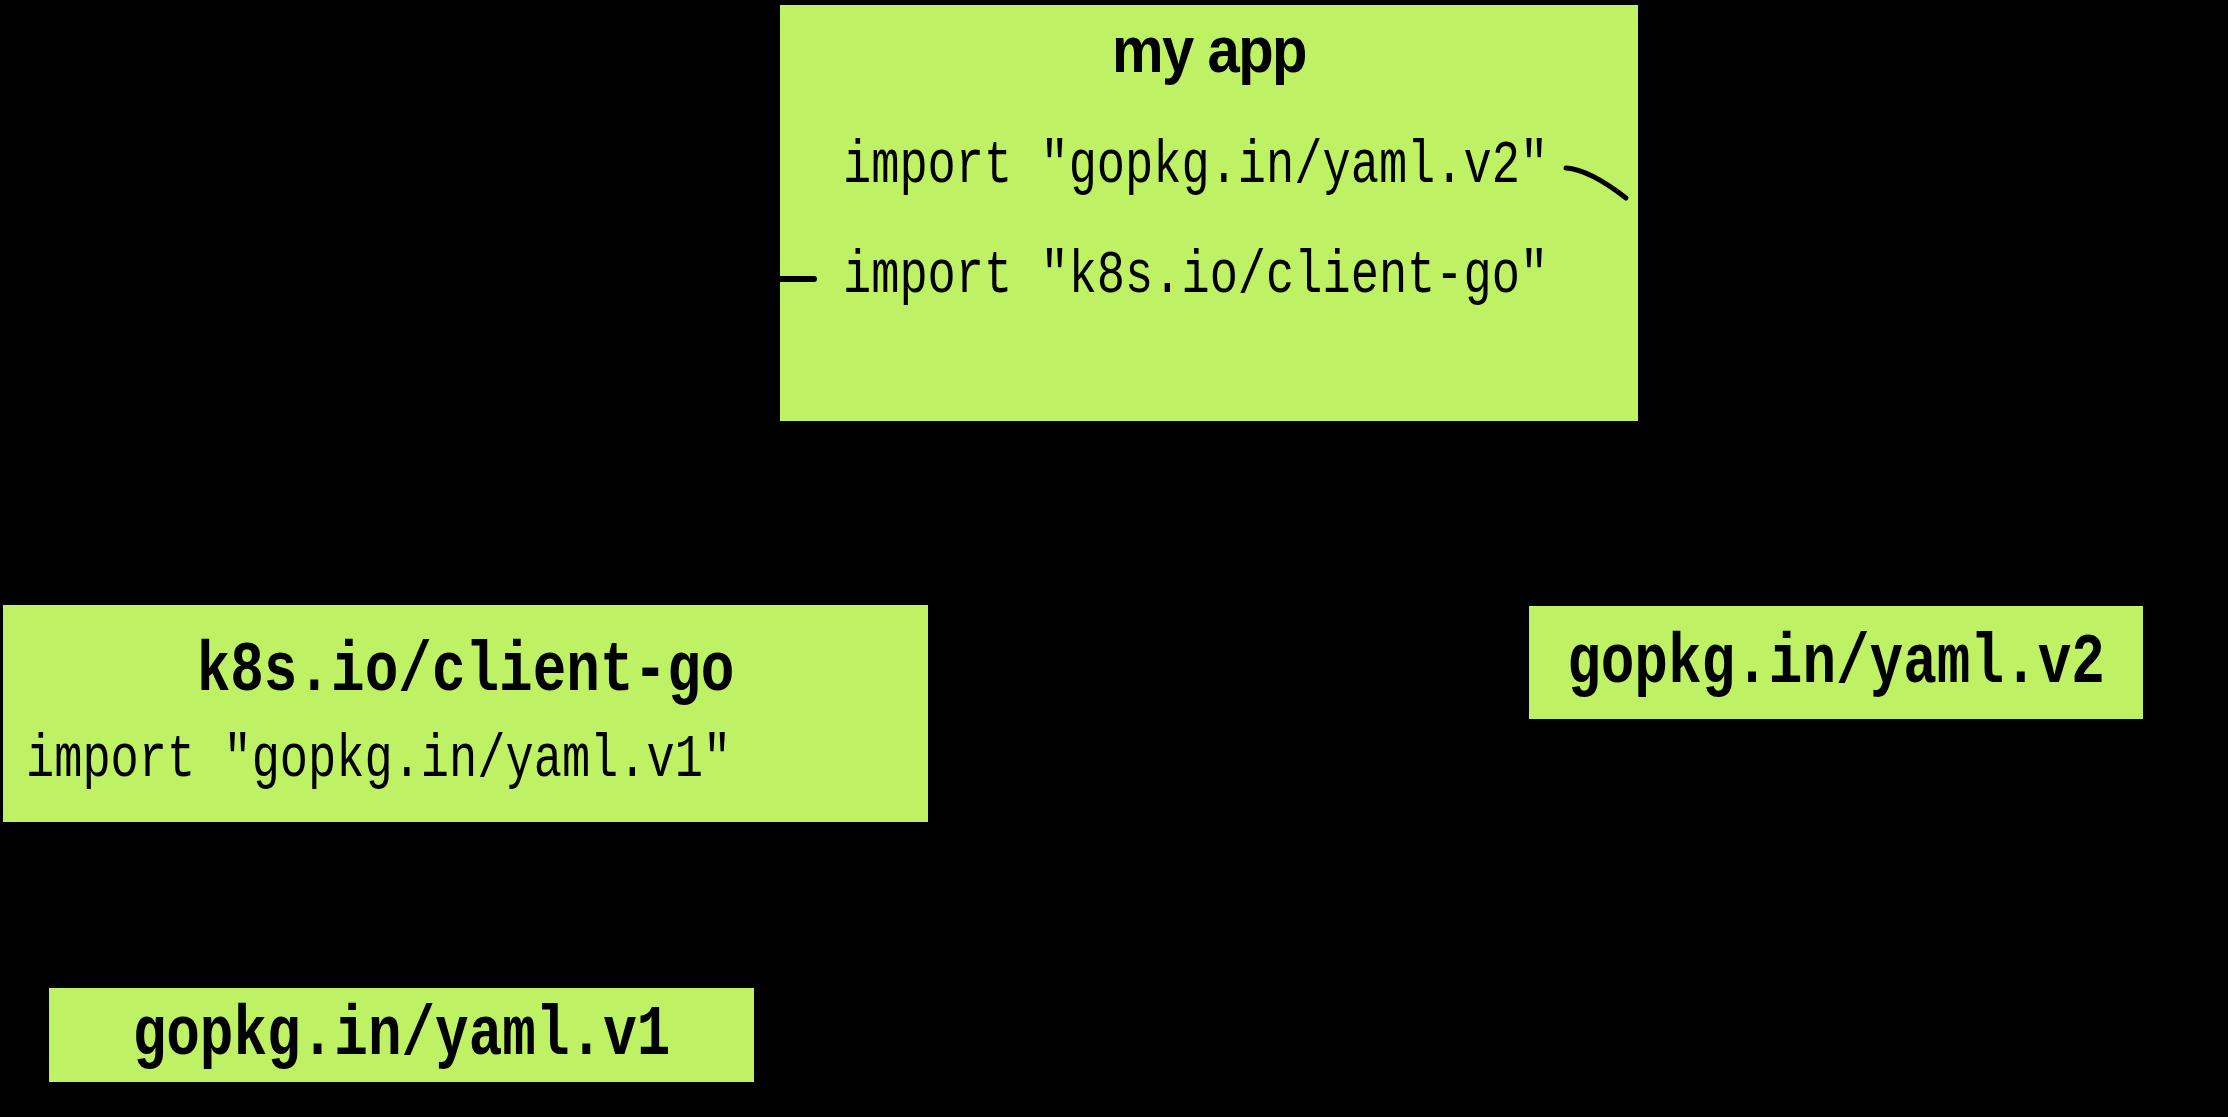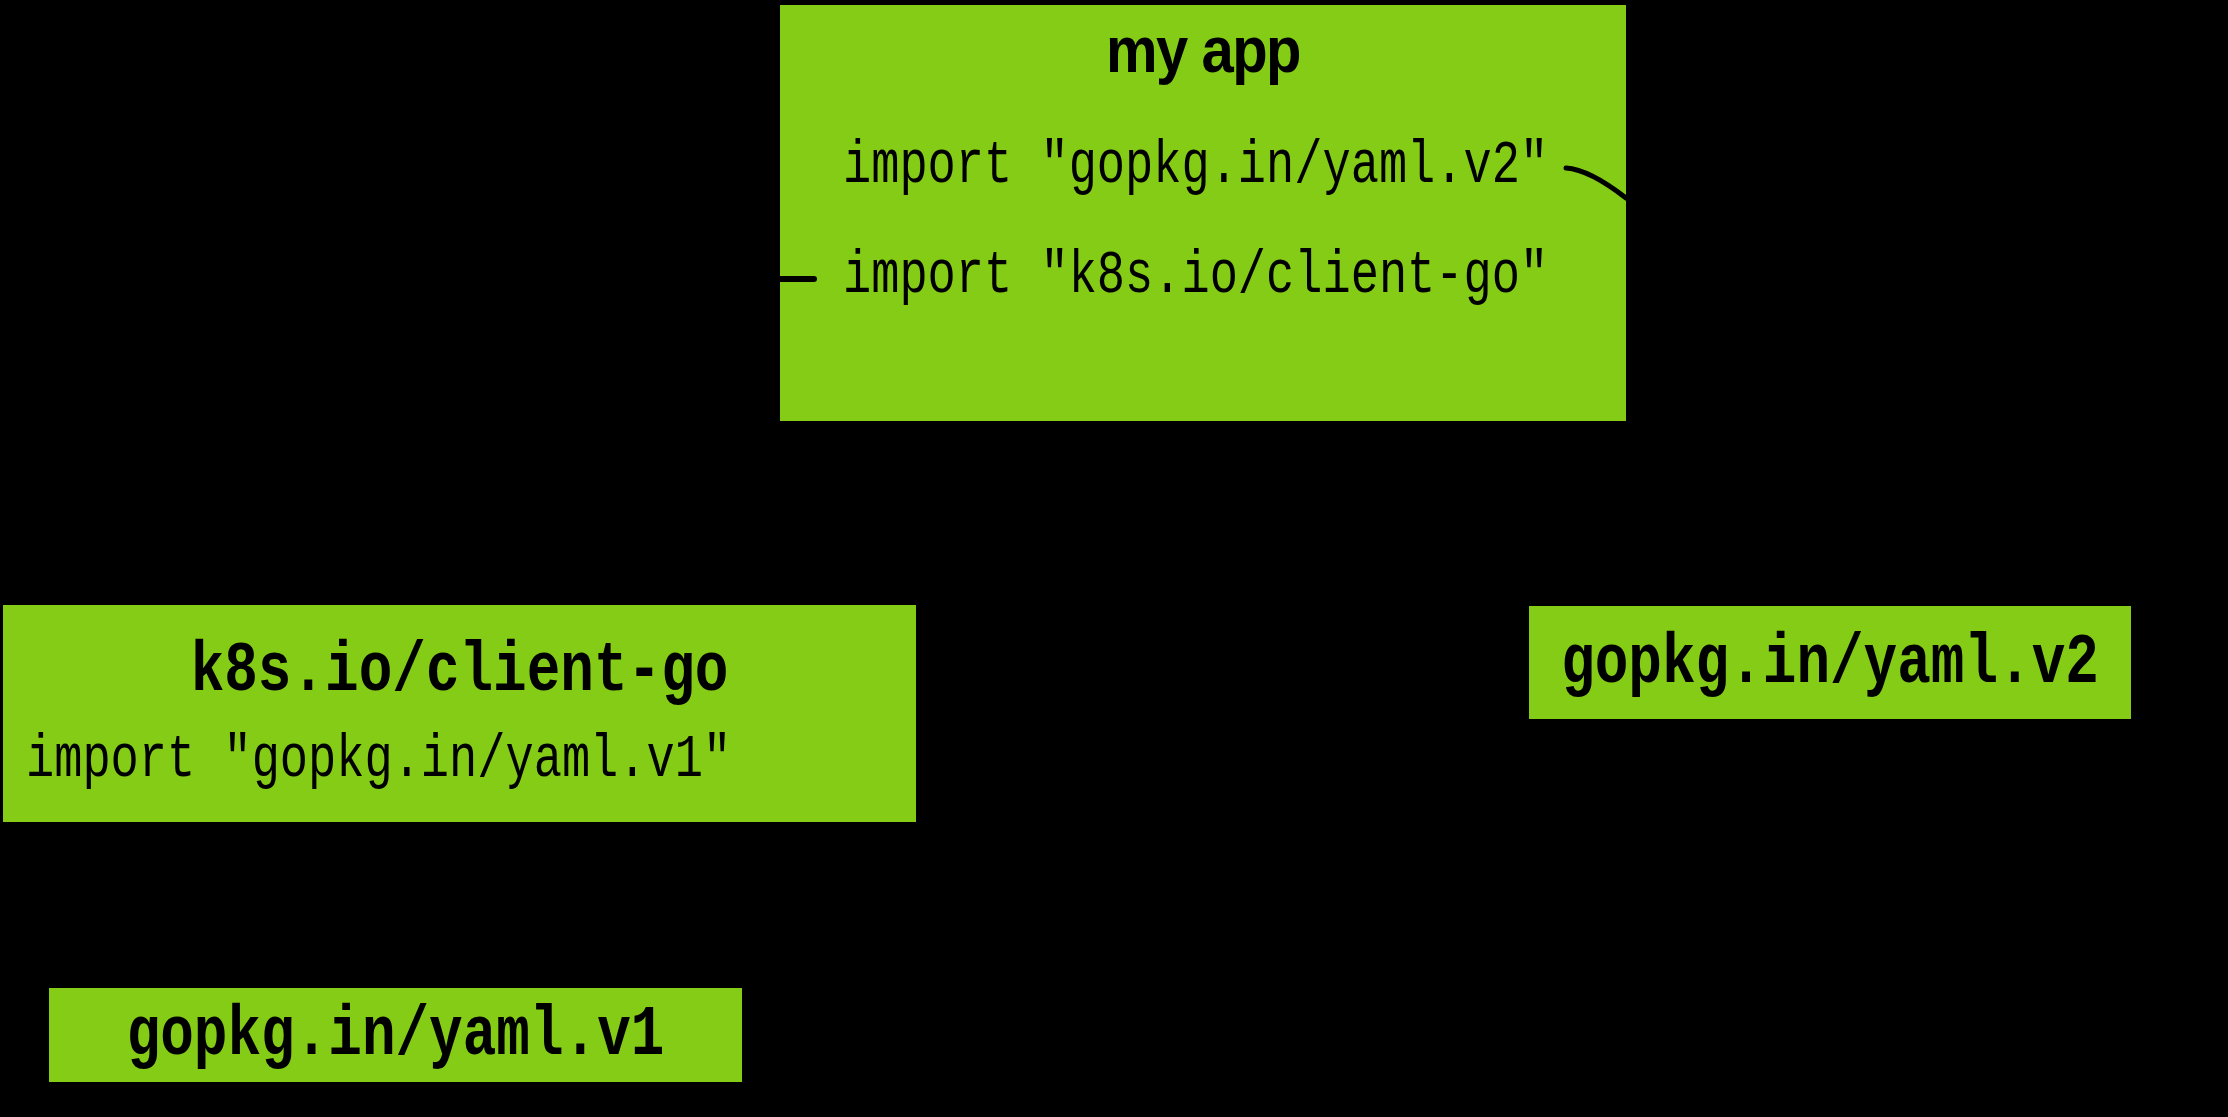--- a/index.html
+++ b/index.html
@@ -10,22 +10,23 @@
   .canvas {
     position: relative;
     width: 2228px;
     height: 1117px;
     background: #000000;
     overflow: hidden;
     font-family: "Liberation Sans", sans-serif;
   }
   .node {
     position: absolute;
-    background: #84cc16;
+    background: #bef264;
     color: #000000;
+    padding-left: 12px;
   }
   
   .node--myapp   { left: 780px; top: 5px;    width: 846px; height: 416px; }
   .node--client  { left: 3px;   top: 605px;  width: 913px; height: 217px; }
   .node--yamlv2  { left: 1529px; top: 606px; width: 602px; height: 113px; }
   .node--yamlv1  { left: 49px;  top: 988px;  width: 693px; height: 94px; }
 
   .app-title {
     position: absolute;
     left: 0; right: 0;

